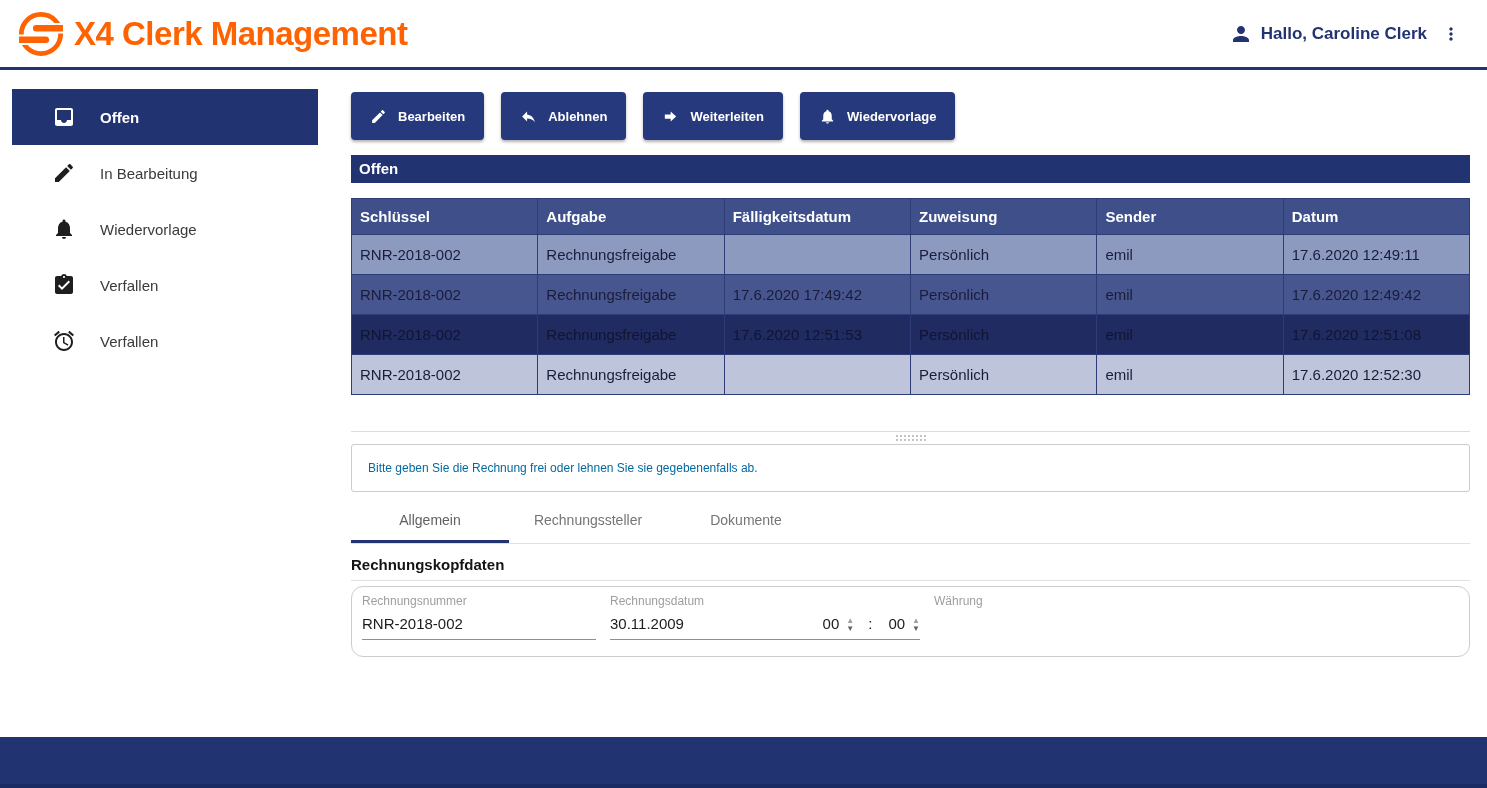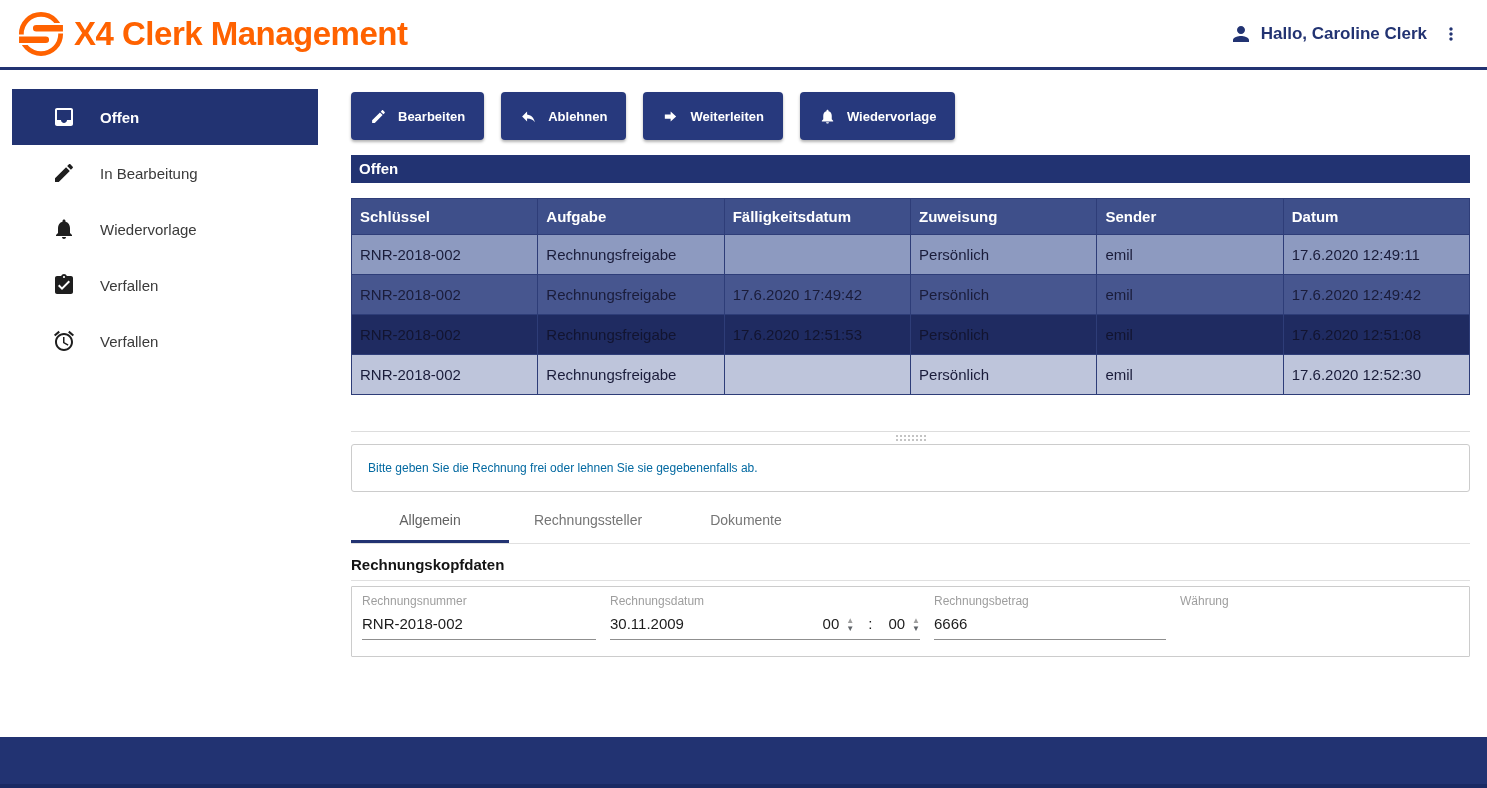--- a/index.html
+++ b/index.html
@@ -72,21 +72,21 @@
     display:flex;align-items:center;padding-left:16px;font-size:12px;color:#0369a1;}
 
   .tabs{margin-top:8px;display:flex;border-bottom:1px solid var(--gray-line);height:44px;}
   .tab{width:158px;display:flex;align-items:center;justify-content:center;
     font-size:14px;color:#757575;cursor:pointer;border-bottom:3px solid transparent;}
   .tab.active{border-bottom-color:var(--navy);color:#616161;}
 
   .section-title{margin-top:12px;font-size:15px;font-weight:bold;color:#141414;}
   .section-rule{margin-top:7px;border:none;border-top:1px solid var(--gray-line);}
 
-  .form-card{margin-top:5px;border:1px solid var(--box-border);border-radius:1px;
+  .form-card{margin-top:5px;border:1px solid var(--box-border);border-radius:12px;
     padding:7px 10px 16px;display:flex;gap:14px;}
   .field{display:flex;flex-direction:column;}
   .field .f-label{font-size:12px;color:#9E9E9E;}
   .f-valrow{margin-top:7px;padding-bottom:7px;border-bottom:1px solid #8F8F8F;
     display:flex;align-items:center;font-size:15px;color:#1C1C1C;}
   .f-rechnungsnummer{width:234px;}
   .f-rechnungsdatum{width:310px;}
   .f-rechnungsbetrag{width:232px;}
   .f-waehrung{flex:1;}
   .date-val{flex:1;}
@@ -293,26 +293,20 @@
           </span>
           <span class="colon">:</span>
           <span class="time-num">00</span>
           <span class="stepper">
             <button class="up">▲</button>
             <button class="down">▼</button>
           </span>
         </div>
       </div>
 
-      <div class="field f-rechnungsbetrag">
-        <span class="f-label">Rechnungsbetrag</span>
-        <div class="f-valrow">
-          <span>6666</span>
-        </div>
-      </div>
 
       <div class="field f-waehrung">
         <span class="f-label">Währung</span>
       </div>
 
     </div>
   </main>
 </div>
 
 <footer class="footer"></footer>

